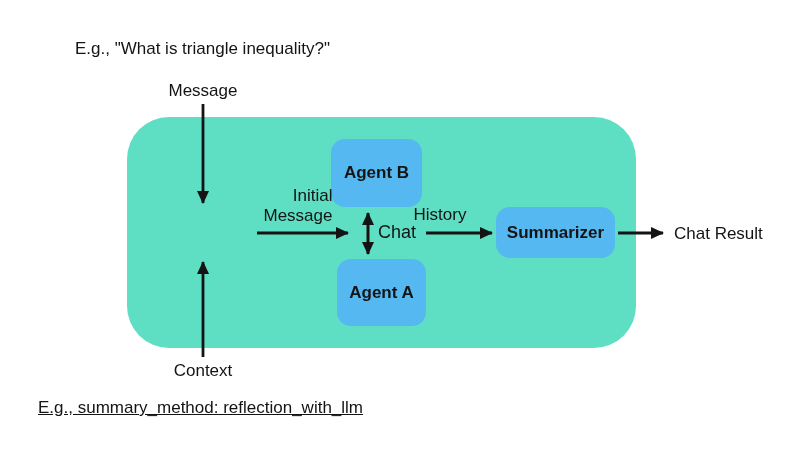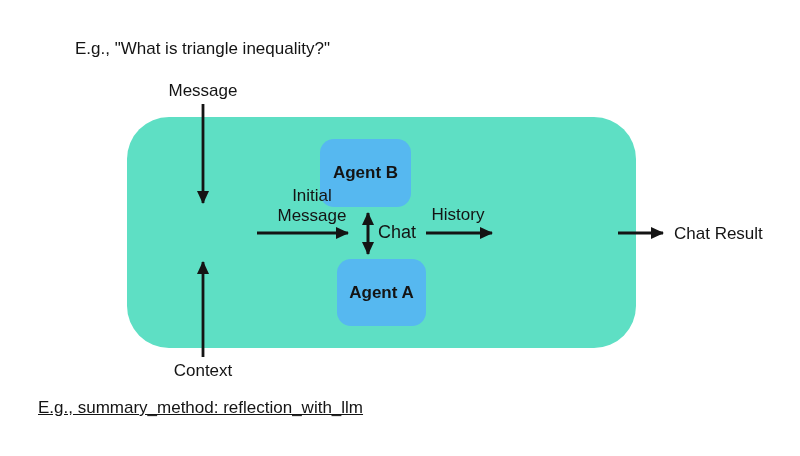--- a/index.html
+++ b/index.html
@@ -42,44 +42,43 @@
     position: absolute;
     background: var(--blue, #56B8F0);
     border-radius: 14px;
     display: flex;
     align-items: center;
     justify-content: center;
     font-weight: bold;
     font-size: 17px;
   }
   .node-initializer { left: 156px; top: 207px; width: 97px;  height: 51px; }
-  .node-agent-b     { left: 320px; top: 139px; width: 91px;  height: 68px; }
+  .node-agent-b     { left: 331px; top: 139px; width: 91px;  height: 68px; }
   .node-agent-a     { left: 337px; top: 259px; width: 89px;  height: 67px; }
   .node-summarizer  { left: 496px; top: 207px; width: 119px; height: 51px; }
   .container-title {
     position: absolute;
     left: 530px;
     top: 298px;
     transform: translateX(-50%);
     font-weight: bold;
     font-size: 19px;
     white-space: nowrap;
   }
   .edge-label { position: absolute; font-size: 17px; }
   .label-initial-message {
     left: 298px;
     top: 186px;
     transform: translateX(-50%);
-    text-align: center;
+    text-align: right;
     line-height: 20px;
     white-space: pre-line;
-    margin-left: 14px;
   }
   .label-chat    { left: 378px; top: 222px; font-size: 18px; }
-  .label-history { left: 458px; top: 205px; transform: translateX(-50%); }
+  .label-history { left: 440px; top: 205px; transform: translateX(-50%); }
   .top-example    { left: 75px;  top: 39px; }
   .message-label  { left: 203px; top: 81px; }
   .context-label  { left: 203px; top: 361px; }
   .bottom-example { left: 38px;  top: 398px; text-decoration: underline; }
   .chat-result    { left: 674px; top: 224px; }
 </style>
 </head>
 <body>
 
 <div class="stage">
@@ -102,20 +101,21 @@
     <line x1="368" y1="213" x2="368" y2="254" stroke="#141414" stroke-width="3" marker-start="url(#arrowhead)" marker-end="url(#arrowhead)"></line>
     <line x1="426" y1="233" x2="492" y2="233" stroke="#141414" stroke-width="2.8" marker-end="url(#arrowhead)"></line>
     <line x1="618" y1="233" x2="663" y2="233" stroke="#141414" stroke-width="2.8" marker-end="url(#arrowhead)"></line>
   </svg>
 
 
   <div class="node node-agent-b">Agent B</div>
 
   <div class="node node-agent-a">Agent A</div>
 
+  <div class="node node-summarizer">Summarizer</div>
 
 
   <div class="edge-label label-initial-message">Initial
 Message</div>
 
   <div class="edge-label label-chat">Chat</div>
 
   <div class="edge-label label-history">History</div>
 
   <div class="txt chat-result">Chat Result</div>

